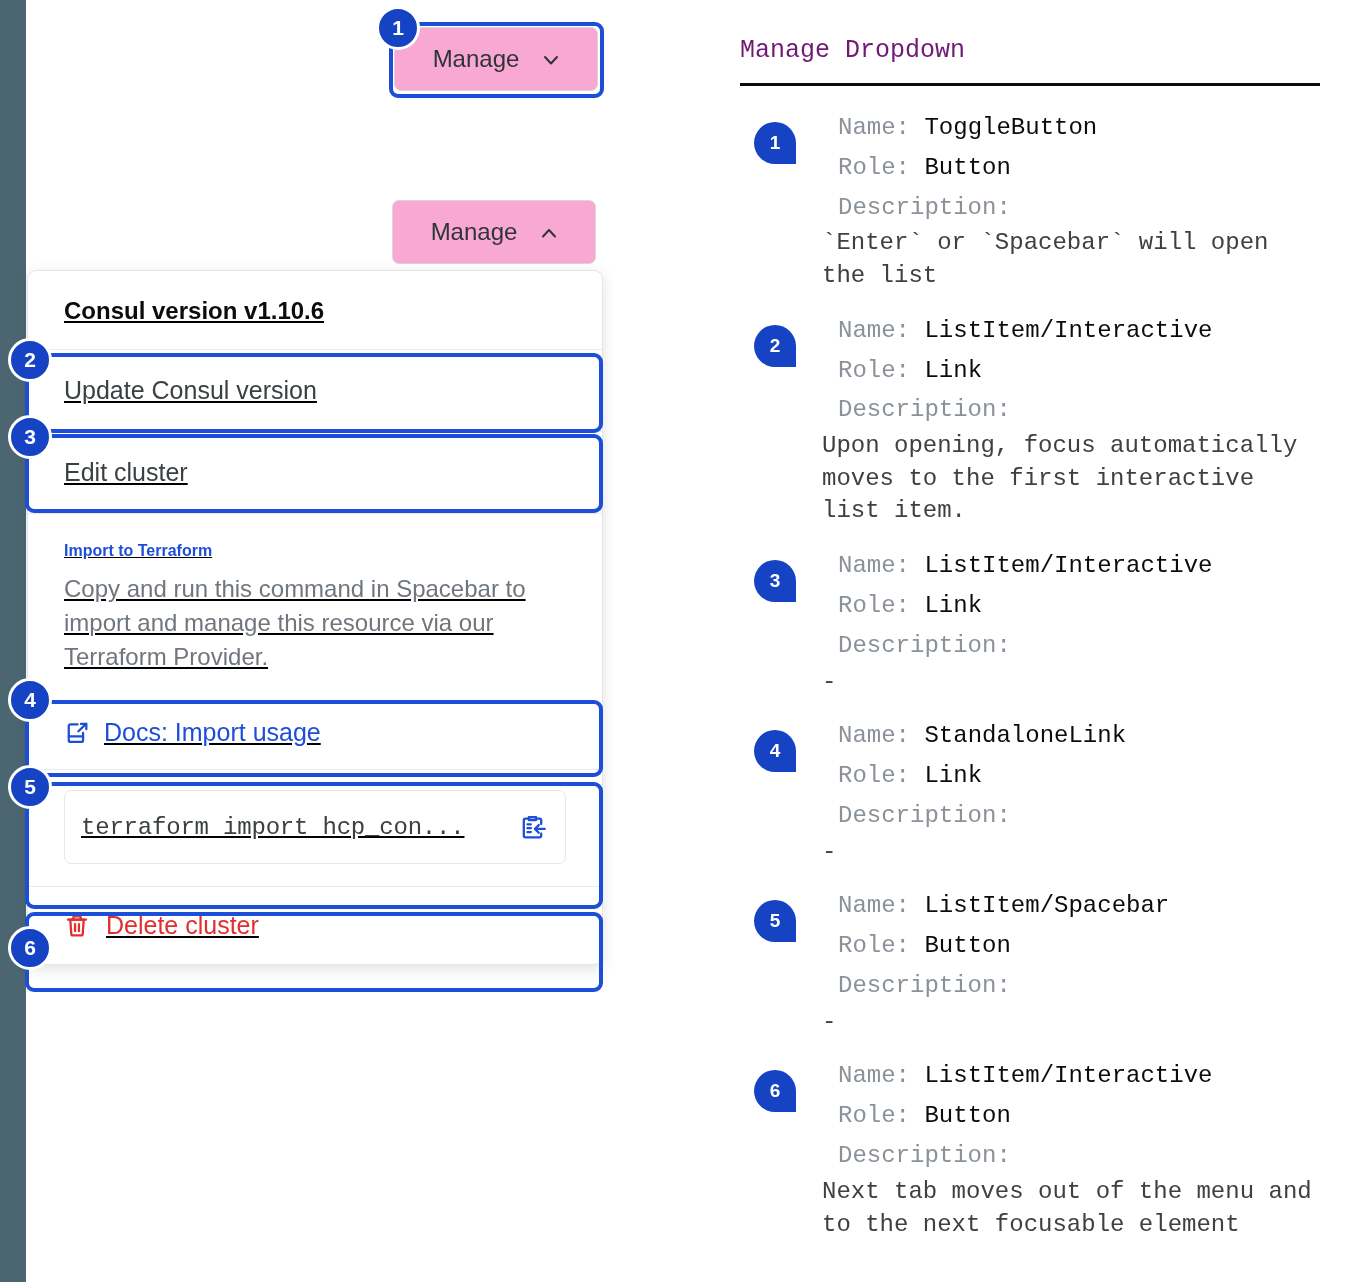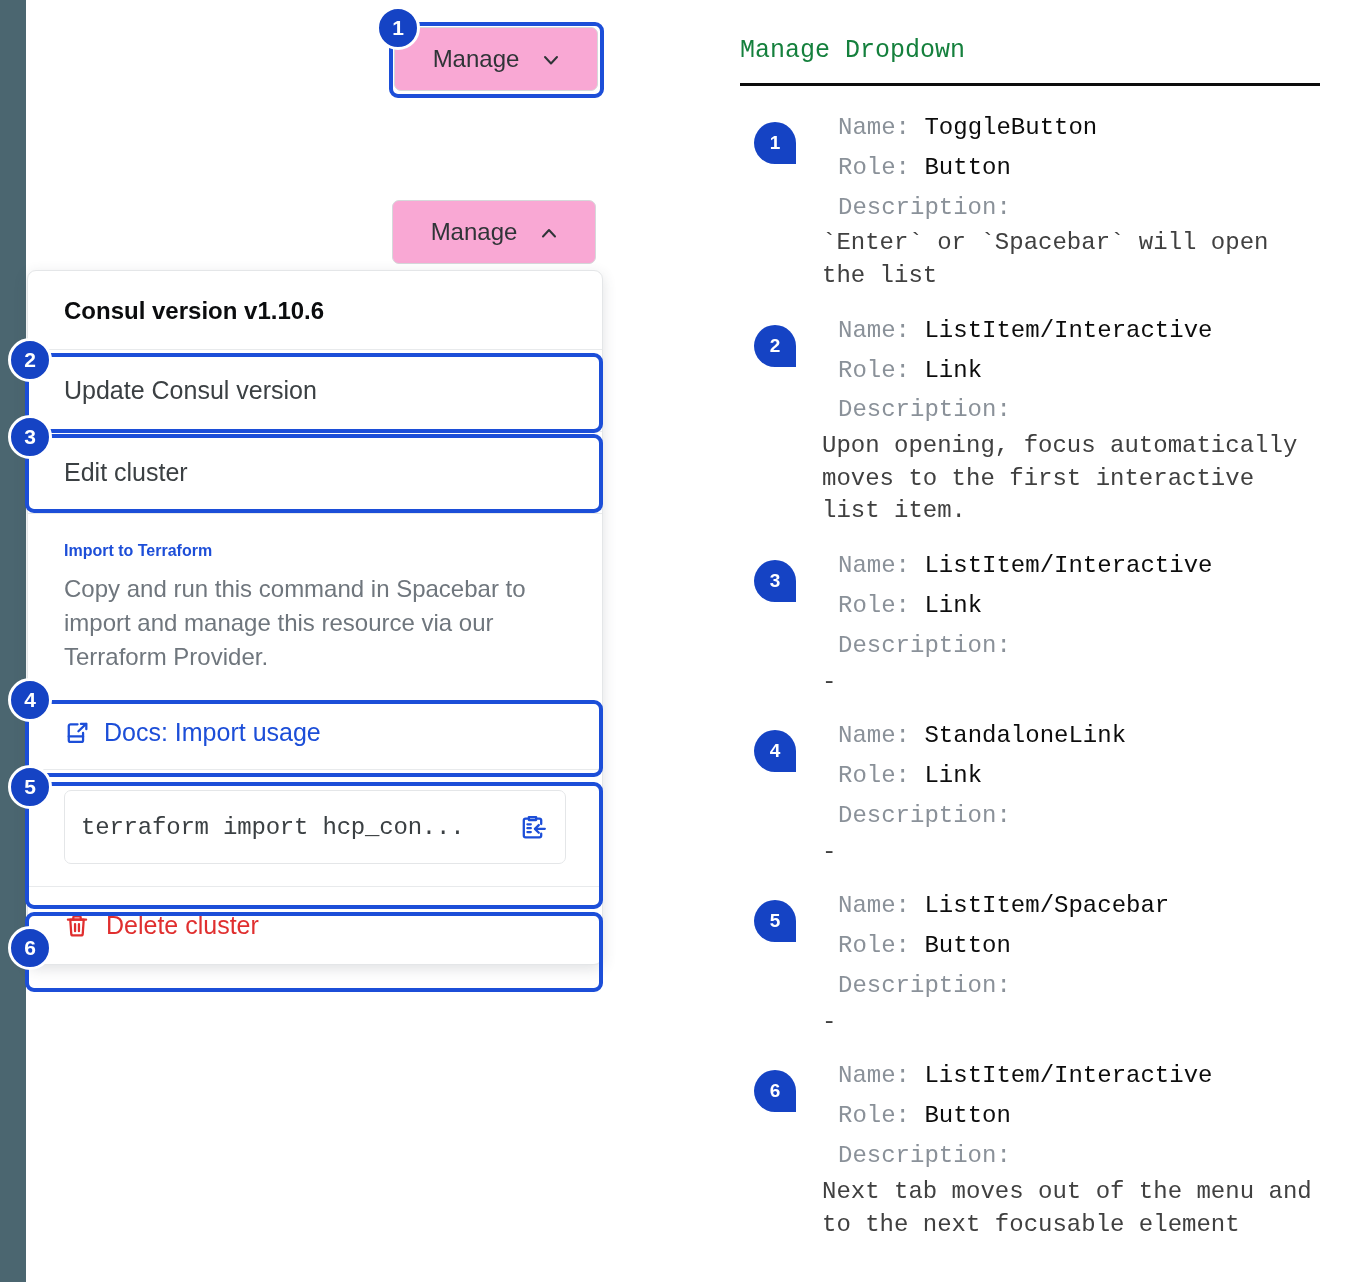--- a/index.html
+++ b/index.html
@@ -61,20 +61,21 @@
   
   #dropdown{
     position:absolute;
     left:27px;top:270px;width:576px;
     background:#ffffff;
     border:1px solid #e4e6e8;
     border-radius:9px;
     box-shadow:0 4px 14px rgba(60,70,80,.16);
     box-sizing:border-box;
     overflow:hidden;
+    text-decoration:underline;
   }
   .dd-sep{height:1px;background:#e8eaec;margin:0;}
   .dd-head{
     padding:26px 36px 24px 36px;
     font-size:24px;font-weight:bold;color:#0b0c0e;
   }
   .dd-item{
     padding:26px 36px 26px 36px;
     font-size:25px;color:#3b4043;
   }
@@ -111,21 +112,21 @@
     display:flex;align-items:center;gap:16px;
   }
 
   
   #right{
     position:absolute;left:740px;top:36px;width:580px;
     font-family:"Liberation Mono", monospace;
   }
   #right h1{
     margin:0;padding:0 0 18px 0;
-    font-size:25px;font-weight:normal;color:#15803d;
+    font-size:25px;font-weight:normal;color:#701a75;
     letter-spacing:0px;
   }
   #right hr{
     margin:0 0 22px 0;border:none;border-top:3px solid #0c0c0c;
   }
   .spec-row{
     display:flex;align-items:flex-start;
     margin-bottom:18px;
   }
   .pin{

